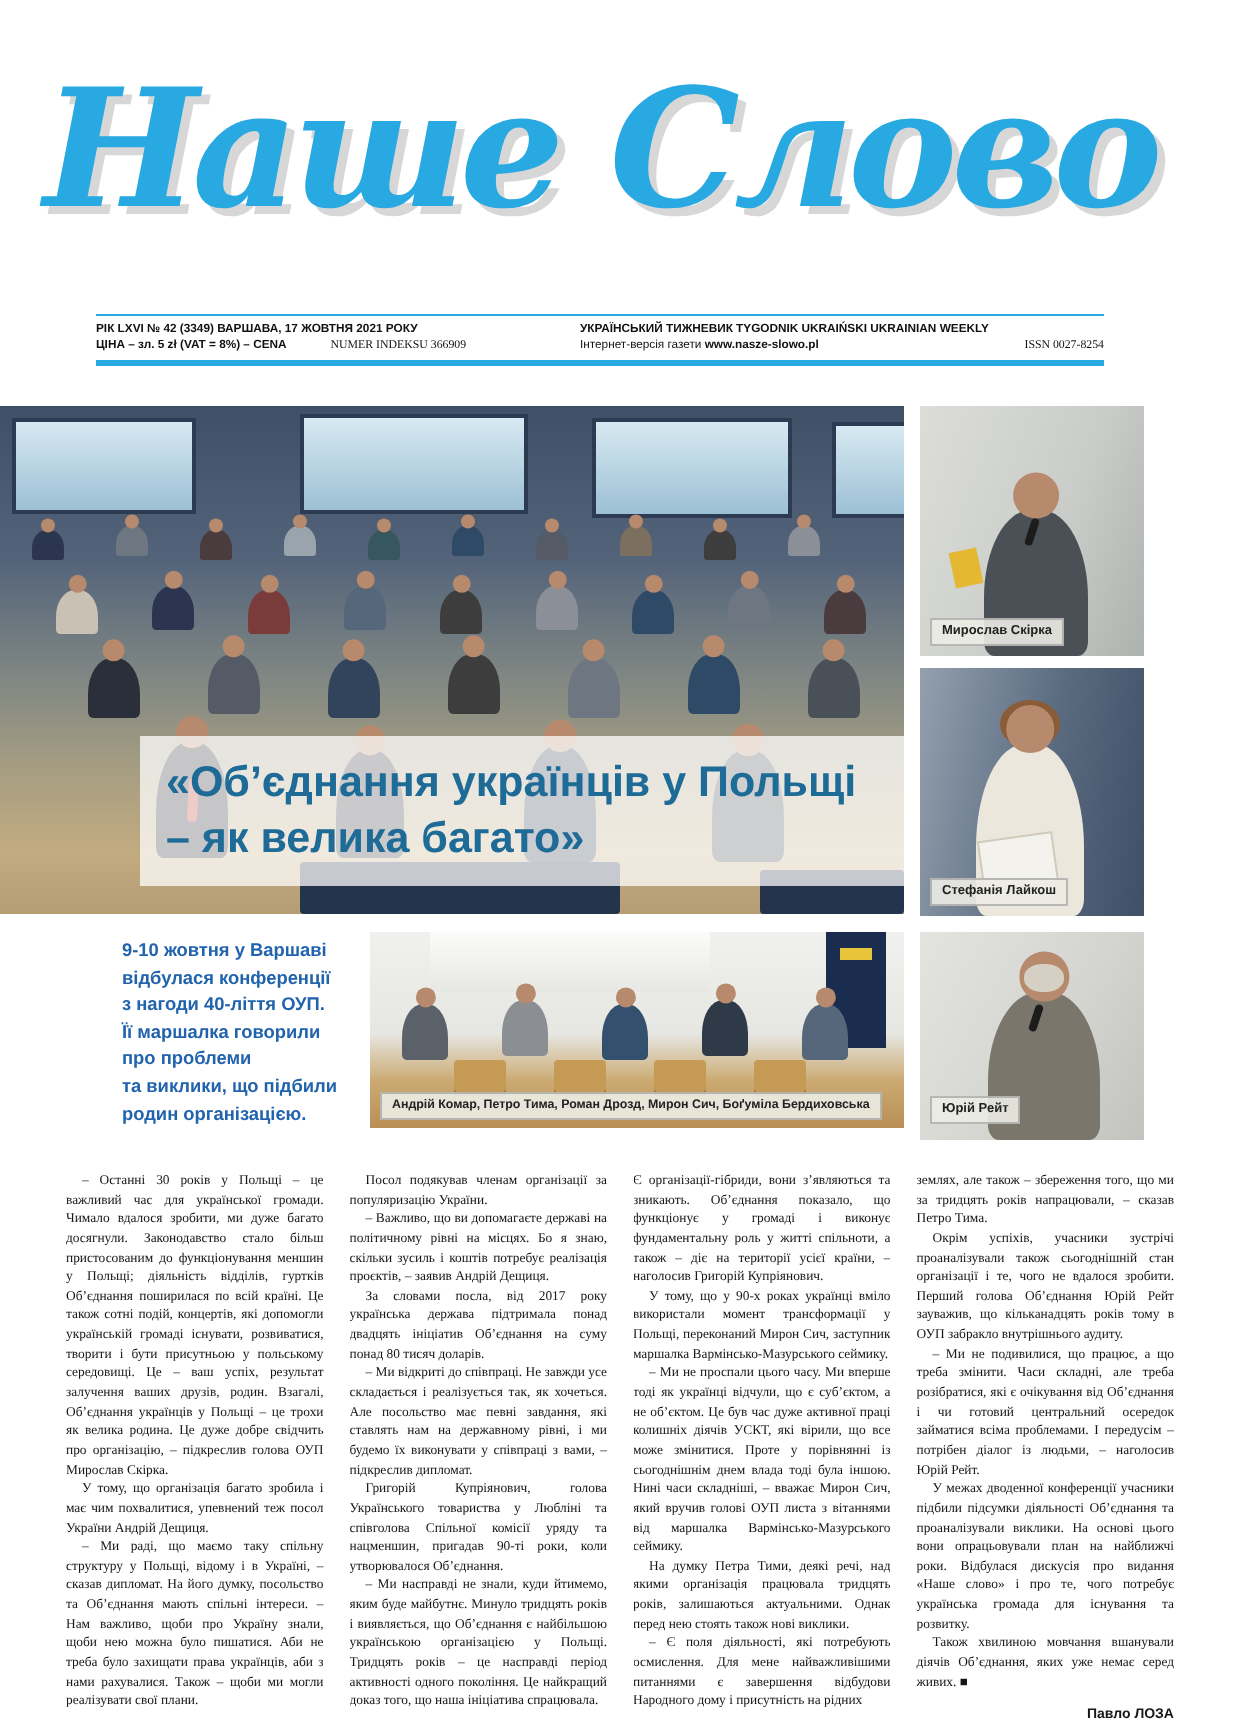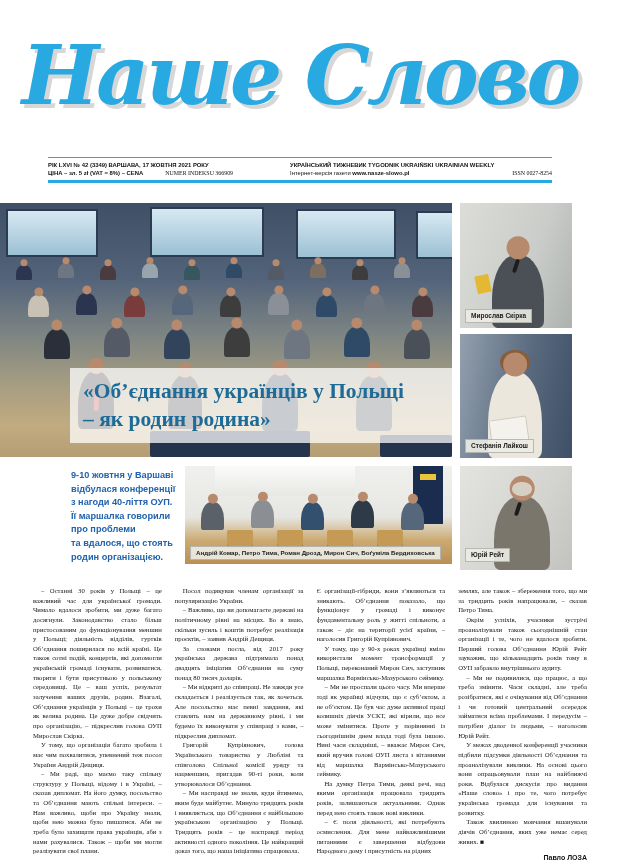--- a/index.html
+++ b/index.html
@@ -46,22 +46,22 @@
       background:linear-gradient(180deg,#3f4f66 0%,#53637a 30%,#7d8583 52%,#a39c82 70%,#c2ab80 88%,#b59d74 100%);}
   .ph-s1{left:460px;top:203px;width:112px;height:125px;background:linear-gradient(110deg,#dcddd8 0%,#c9ccc8 60%,#aeb2ae 100%);}
   .ph-s2{left:460px;top:334px;width:112px;height:124px;background:linear-gradient(100deg,#93a0ae 0%,#5a6b80 55%,#3e4f66 100%);}
   .ph-panel{left:185px;top:466px;width:267px;height:98px;
       background:linear-gradient(180deg,#f0f0ee 0%,#e6e6e2 52%,#cbaa72 76%,#b98f55 100%);}
   .ph-s3{left:460px;top:466px;width:112px;height:104px;background:linear-gradient(120deg,#e3e3e0 0%,#d3d3cf 60%,#c2c2be 100%);}
 
   
   .headline{position:absolute;left:70px;top:368px;width:372px;
       background:rgba(255,255,255,.74);padding:9px 13px 10px;}
-  .headline div{font-weight:bold;font-size:21.5px;line-height:28px;color:#1d6b96;font-family:Liberation Serif, serif;}
-  .intro{position:absolute;left:71px;top:469px;width:112px;}
+  .headline div{font-weight:bold;font-size:21.5px;line-height:28px;color:#1d6b96;}
+  .intro{position:absolute;left:61px;top:469px;width:112px;}
   .intro p{margin:0;font-weight:bold;font-size:9.2px;line-height:13.6px;color:#2163ac;}
 
   
   .article{position:absolute;left:33px;top:586px;width:554px;height:274px;
       display:flex;gap:13px;font-family:"Liberation Serif",serif;
       font-size:6.7px;line-height:1.44;color:#161616;text-align:justify;}
   .col{flex:1;overflow:hidden;}
   .col p{margin:0;text-indent:8px;}
   .col.cont p:first-child{text-indent:0;}
   .byline{text-align:right;margin-top:7px;}
@@ -130,21 +130,21 @@
 
     <i class="fig" style="left:78px;top:168px;width:36px;height:58px;--c:#23262b;"></i>
     <i class="tie" style="left:94px;top:186px;"></i>
     <i class="fig" style="left:168px;top:172px;width:34px;height:54px;--c:#32343c;"></i>
     <i class="fig" style="left:262px;top:170px;width:36px;height:58px;--c:#2e3a50;"></i>
     <i class="fig" style="left:356px;top:172px;width:36px;height:56px;--c:#43484f;"></i>
   </div>
 
   <div class="headline">
     <div>«Об’єднання українців у Польщі</div>
-    <div>– як родин родина»</div>
+    <div>– як велика багато»</div>
   </div>
 
   <div class="ph ph-s1">
     <i class="fig" style="left:32px;top:52px;width:52px;height:73px;--c:#4b5056;"></i>
     <i class="mic" style="left:54px;top:56px;"></i>
     <i class="book" style="left:16px;top:72px;width:14px;height:18px;"></i>
     <span class="cap" style="bottom:5px;">Мирослав Скірка</span>
   </div>
 
   <div class="ph ph-s2">
@@ -153,21 +153,21 @@
     <i class="paper" style="left:30px;top:84px;width:36px;height:24px;"></i>
     <span class="cap" style="bottom:5px;">Стефанія Лайкош</span>
   </div>
 
   <div class="intro">
       <p>9-10 жовтня у Варшаві</p>
       <p>відбулася конференції</p>
       <p>з нагоди 40-ліття ОУП.</p>
       <p>Її маршалка говорили</p>
       <p>про проблеми</p>
-      <p>та вдалося, що стоять</p>
+      <p>та виклики, що підбили</p>
       <p>родин організацією.</p>
     </div>
 
   <div class="ph ph-panel">
     <i class="screen" style="left:30px;top:0;width:140px;height:30px;"></i>
     <i class="banner" style="left:228px;top:0;width:30px;height:58px;"></i>
     <i class="fig" style="left:16px;top:36px;width:23px;height:28px;--c:#5a6168;"></i>
     <i class="fig" style="left:66px;top:34px;width:23px;height:28px;--c:#8b8f94;"></i>
     <i class="fig" style="left:116px;top:36px;width:23px;height:28px;--c:#33506e;"></i>
     <i class="fig" style="left:166px;top:34px;width:23px;height:28px;--c:#2f3a48;"></i>

